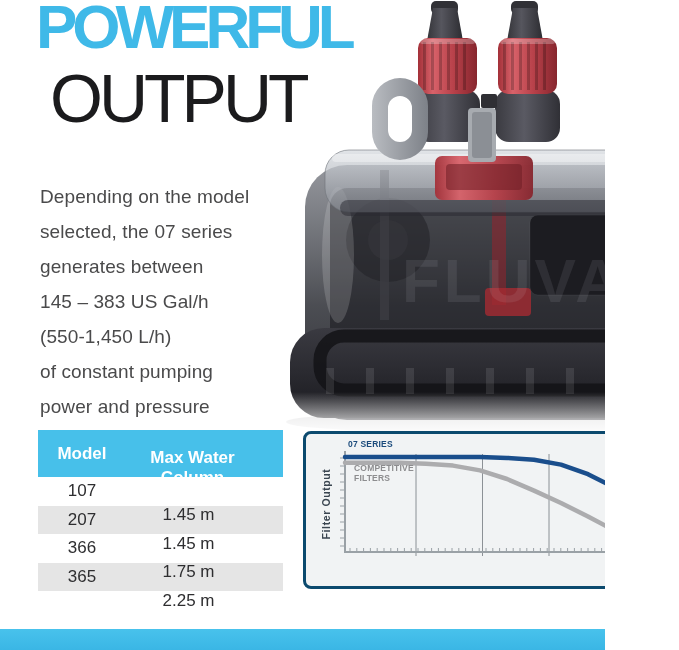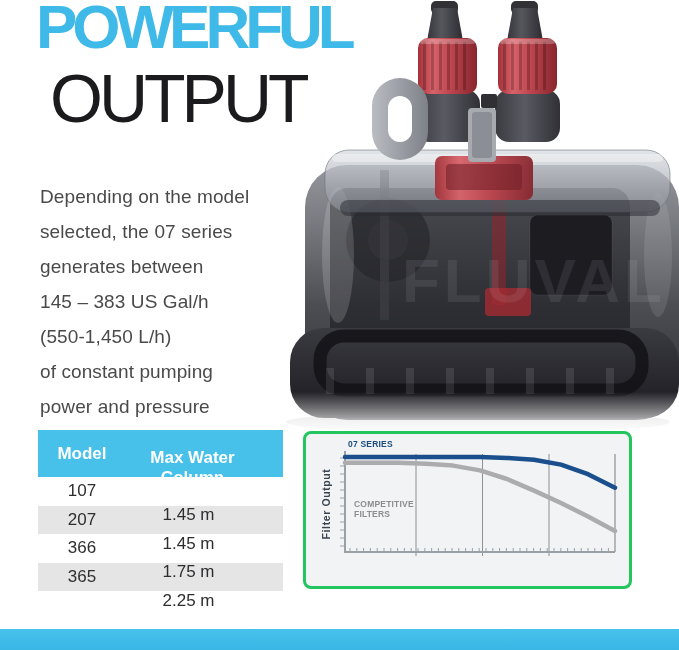--- a/index.html
+++ b/index.html
@@ -1,17 +1,17 @@
 <!DOCTYPE html>
 <html><head>
 <meta charset="utf-8">
 <style>
   html,body{margin:0;padding:0;background:#ffffff;}
   #canvas{
-    position:relative;width:679px;height:650px;background:#ffffff;overflow:hidden;
+    position:relative;width:605px;height:650px;background:#ffffff;overflow:hidden;
     font-family:"Liberation Sans", sans-serif;
   }
   
   .title-1{
     position:absolute;left:36px;top:-6px;margin:0;
     font-size:62px;font-weight:800;letter-spacing:-5px;line-height:66px;
     color:#3fb9e8;white-space:nowrap;
   }
   .title-2{
     position:absolute;left:34px;top:46px;margin:16px;
@@ -30,26 +30,26 @@
   .spec-table{position:absolute;left:38px;top:430px;width:245px;color:#2e2e30;}
   .t-header{display:flex;align-items:center;height:47px;background:#47c0ea;color:#ffffff;font-weight:700;gap:8px;}
   .t-row{display:flex;align-items:center;height:28.5px;font-weight:400;font-size:17px;}
   .t-row.stripe{background:#e5e5e5;}
   .c1{width:88px;text-align:center;font-size:17px;}
   .c2{flex:1;text-align:center;padding-right:32px;font-size:17px;margin-top:48px;}
   .t-header .c2{font-size:17px;line-height:20px;}
   
   .chart-card{
     position:absolute;left:303px;top:431px;width:329px;height:158px;box-sizing:border-box;
-    background:#f1f3f4;border:3px solid #22c55e;border-radius:8px;
+    background:#f1f3f4;border:3px solid #0c4a6e;border-radius:8px;
   }
   .chart-card svg{position:absolute;left:0;top:0;}
   .chart-label{position:absolute;font-weight:700;}
   .lbl-series1{left:42px;top:5px;font-size:8.5px;color:#1b4b7c;letter-spacing:.2px;}
-  .lbl-series2{left:48px;top:30px;font-size:8.5px;line-height:9.5px;color:#8d8d8f;letter-spacing:.2px;margin-top:36px;}
+  .lbl-series2{left:48px;top:30px;font-size:8.5px;line-height:9.5px;color:#8d8d8f;letter-spacing:.2px;}
   .lbl-y{
     left:-35px;top:64px;width:110px;height:12px;text-align:center;
     font-size:10.5px;color:#3a4550;letter-spacing:.6px;
     transform:rotate(-90deg);transform-origin:center;
   }
   .lbl-x{left:39px;top:132px;width:270px;text-align:center;font-size:10.5px;font-weight:700;color:#3d4043;}
   
   .footer-band{
     position:absolute;left:0;top:629px;width:679px;height:21px;
     background:linear-gradient(#48c2ec,#3ab6e5);

